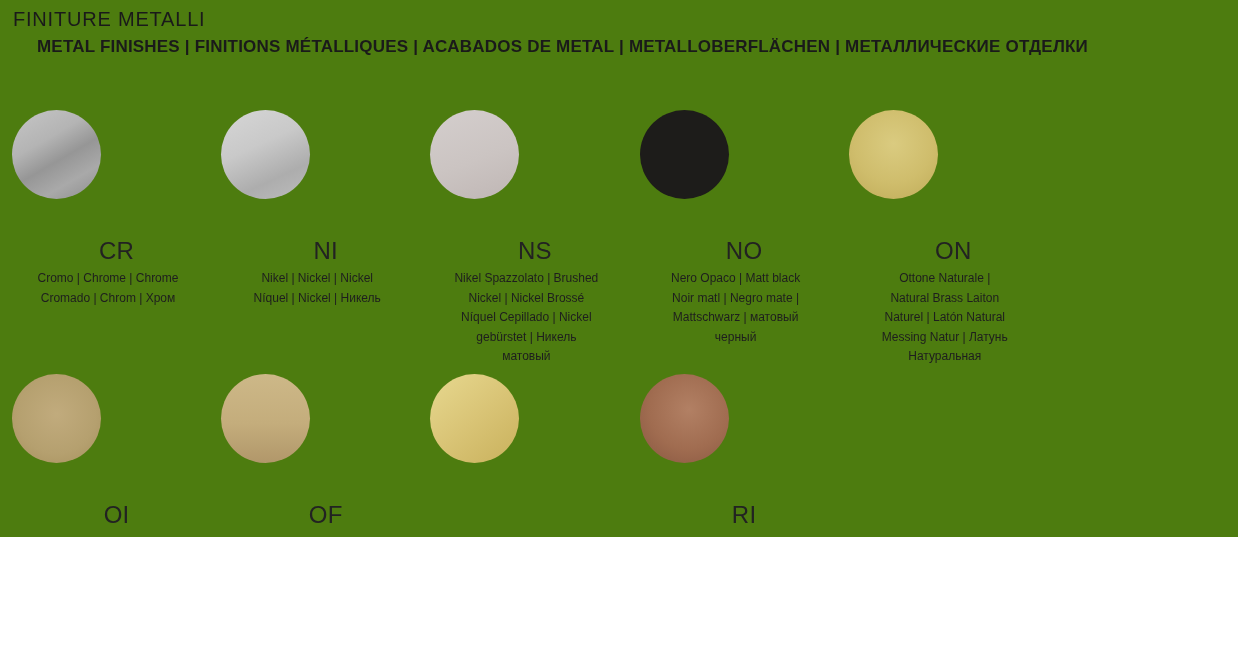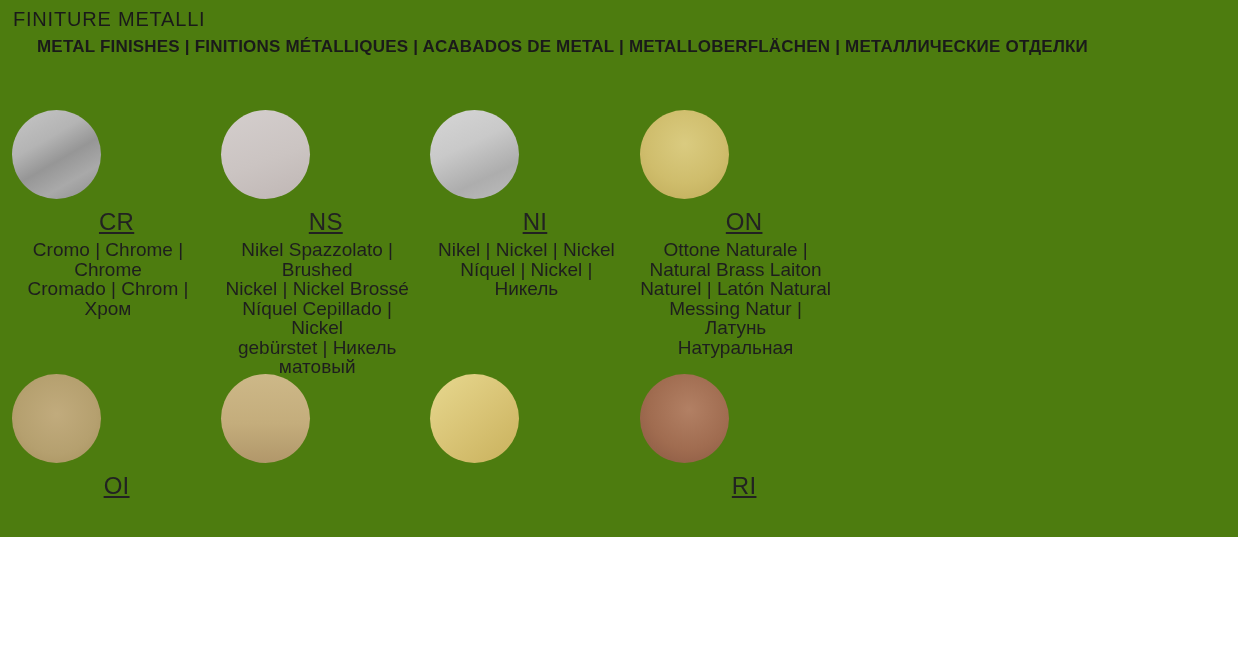--- a/index.html
+++ b/index.html
@@ -46,31 +46,30 @@
   .cell {
     width: 209.2px;
     flex: 0 0 auto;
   }
   .swatch {
     width: 89px;
     height: 89px;
     border-radius: 50%;
   }
   .code {
-    margin-top: 9px;
+    margin-top: 38px;
     font-size: 24px;
     line-height: 28px;
     letter-spacing: 0.3px;
     color: #222222;
-    text-decoration: underline;
   }
   .desc {
     margin-top: 4px;
     width: 192px;
-    font-size: 19px;
+    font-size: 12px;
     line-height: 19.5px;
     color: #1e1e1e;
     white-space: pre-line;
   }
 </style>
 </head>
 <body>
 
 <div class="page">
 
@@ -78,52 +77,61 @@
   <div class="subtitle">METAL FINISHES | FINITIONS MÉTALLIQUES | ACABADOS DE METAL | METALLOBERFLÄCHEN | МЕТАЛЛИЧЕСКИЕ ОТДЕЛКИ</div>
 
   <div class="row row-1">
     <div class="cell">
       <div class="swatch" style="background: linear-gradient(150deg, #c6c6c6 0%, #b4b4b4 35%, #969696 55%, #a9a9a9 75%, #8d8d8d 100%);"></div>
       <div class="code">CR</div>
       <div class="desc">Cromo | Chrome | Chrome
 Cromado | Chrom | Хром</div>
     </div>
     <div class="cell">
+      <div class="swatch" style="background: linear-gradient(155deg, #d6d6d6 0%, #c9c9c9 40%, #adadad 72%, #bdbdbd 100%);"></div>
+      <div class="code">NI</div>
+      <div class="desc">Nikel | Nickel | Nickel
+Níquel | Nickel | Никель</div>
+    </div>
+    <div class="cell">
       <div class="swatch" style="background: linear-gradient(160deg, #d4cecd 0%, #cbc4c2 55%, #bfb6b4 100%);"></div>
       <div class="code">NS</div>
       <div class="desc">Nikel Spazzolato | Brushed
 Nickel | Nickel Brossé
 Níquel Cepillado | Nickel
 gebürstet | Никель
 матовый</div>
     </div>
     <div class="cell">
-      <div class="swatch" style="background: linear-gradient(155deg, #d6d6d6 0%, #c9c9c9 40%, #adadad 72%, #bdbdbd 100%);"></div>
-      <div class="code">NI</div>
-      <div class="desc">Nikel | Nickel | Nickel
-Níquel | Nickel | Никель</div>
+      <div class="swatch" style="background: #1d1c1a;"></div>
+      <div class="code">NO</div>
+      <div class="desc">Nero Opaco | Matt black
+Noir matl | Negro mate |
+Mattschwarz | матовый
+черный</div>
     </div>
     <div class="cell">
       <div class="swatch" style="background: radial-gradient(circle at 50% 38%, #dacb80 0%, #cfbd6c 55%, #bfab58 100%);"></div>
       <div class="code">ON</div>
       <div class="desc">Ottone Naturale |
 Natural Brass Laiton
 Naturel | Latón Natural
 Messing Natur | Латунь
 Натуральная</div>
     </div>
   </div>
 
   <div class="row row-2">
     <div class="cell">
       <div class="swatch" style="background: radial-gradient(circle at 50% 45%, #c1ab7d 0%, #b5a06f 60%, #a6905d 100%);"></div>
       <div class="code">OI</div>
     </div>
     <div class="cell">
       <div class="swatch" style="background: linear-gradient(180deg, #cdb888 0%, #c4ad7c 55%, #b1976a 100%);"></div>
+      <div class="code">OF</div>
     </div>
     <div class="cell">
       <div class="swatch" style="background: linear-gradient(140deg, #e7d88f 0%, #d9c476 50%, #c9b15c 100%);"></div>
     </div>
     <div class="cell">
       <div class="swatch" style="background: radial-gradient(circle at 55% 40%, #b28064 0%, #a06c50 55%, #875640 100%);"></div>
       <div class="code">RI</div>
     </div>
   </div>
 

